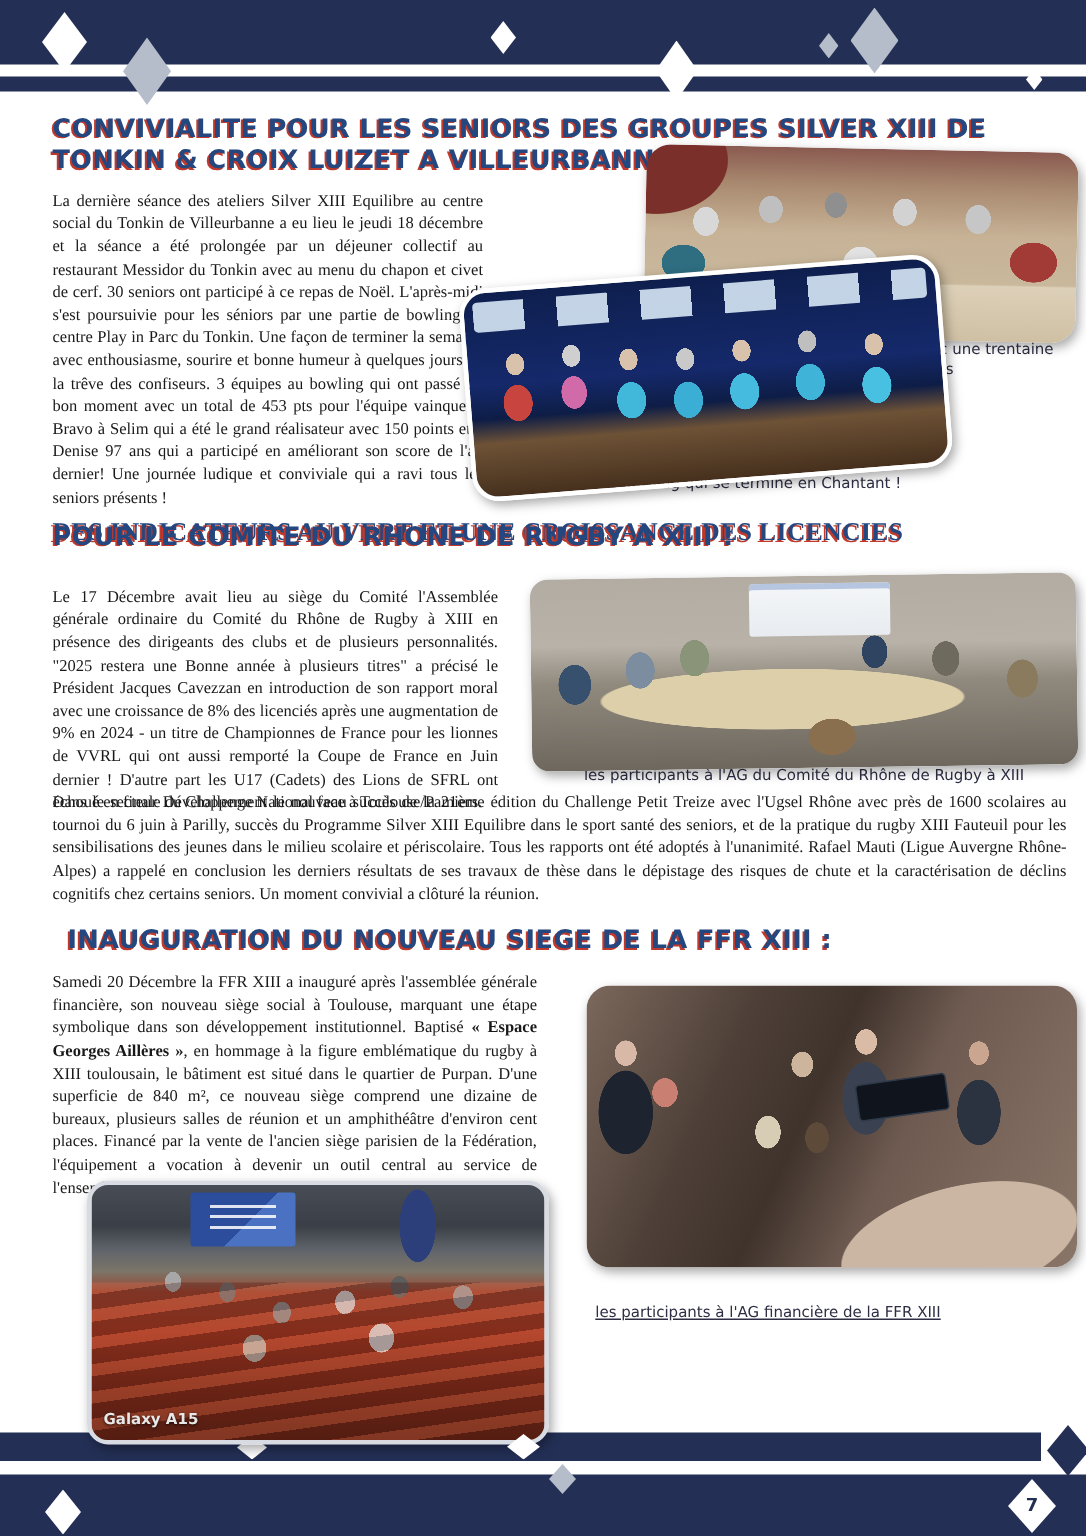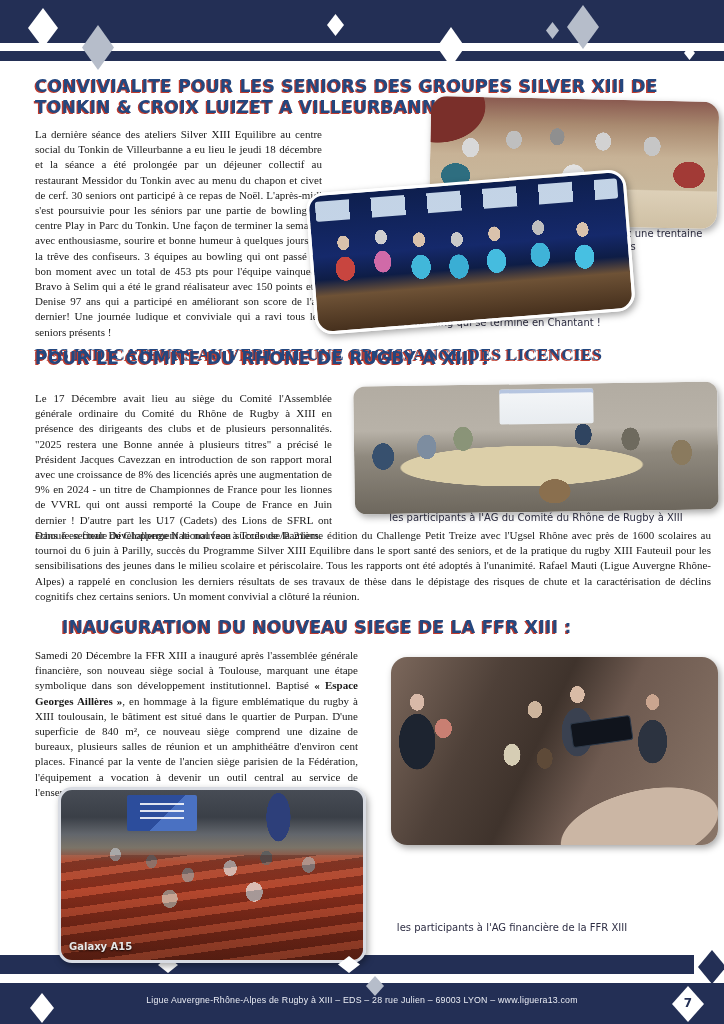--- a/index.html
+++ b/index.html
@@ -154,45 +154,44 @@
 
   <div class="bodytext" style="left:35px;top:391px;width:297px;">Le 17 Décembre avait lieu au siège du Comité l'Assemblée générale ordinaire du Comité du Rhône de Rugby à XIII en présence des dirigeants des clubs et de plusieurs personnalités. "2025 restera une Bonne année à plusieurs titres" a précisé le Président Jacques Cavezzan en introduction de son rapport moral avec une croissance de 8% des licenciés après une augmentation de 9% en 2024 - un titre de Championnes de France pour les lionnes de VVRL qui ont aussi remporté la Coupe de France en Juin dernier ! D'autre part les U17 (Cadets) des Lions de SFRL ont échoué en finale du Challenge National face à Toulouse/Pamiers.</div>
 
   <div class="photo" id="photo-meeting" style="left:354px;top:384px;width:364px;height:128px;z-index:2;">
     <div class="screen"></div>
   </div>
   <div class="caption" style="left:356px;top:512px;width:360px;">les participants à l'AG du Comité du Rhône de Rugby à XIII</div>
 
   <div class="bodytext" style="left:35px;top:528px;width:676px;">Dans le secteur Développement le nouveau succès de la 21ème édition du Challenge Petit Treize avec l'Ugsel Rhône avec près de 1600 scolaires au tournoi du 6 juin à Parilly, succès du Programme Silver XIII Equilibre dans le sport santé des seniors, et de la pratique du rugby XIII Fauteuil pour les sensibilisations des jeunes dans le milieu scolaire et périscolaire. Tous les rapports ont été adoptés à l'unanimité. Rafael Mauti (Ligue Auvergne Rhône-Alpes) a rappelé en conclusion les derniers résultats de ses travaux de thèse dans le dépistage des risques de chute et la caractérisation de déclins cognitifs chez certains seniors. Un moment convivial a clôturé la réunion.</div>
 
-  <div class="heading" style="left:39px;top:617px;padding-left:23px;">INAUGURATION DU NOUVEAU SIEGE DE LA FFR XIII :</div>
+  <div class="heading" style="left:22px;top:617px;padding-left:23px;">INAUGURATION DU NOUVEAU SIEGE DE LA FFR XIII :</div>
 
   <div class="bodytext" style="left:35px;top:648px;width:323px;">
     <span>Samedi 20 Décembre la FFR XIII a inauguré après l'assemblée générale financière, son nouveau siège social à Toulouse, marquant une étape symbolique dans son développement institutionnel. Baptisé </span><span style="font-weight:bold;">« Espace Georges Aillères »</span><span>, en hommage à la figure emblématique du rugby à XIII toulousain, le bâtiment est situé dans le quartier de Purpan. D'une superficie de 840 m², ce nouveau siège comprend une dizaine de bureaux, plusieurs salles de réunion et un amphithéâtre d'environ cent places. Financé par la vente de l'ancien siège parisien de la Fédération, l'équipement a vocation à devenir un outil central au service de l'ensemble de la communauté treiziste française.</span>
   </div>
 
   <div class="photo" id="photo-inauguration" style="left:391px;top:657px;width:327px;height:188px;z-index:2;">
     <div class="phone"></div>
     <div class="arm"></div>
   </div>
 
   <div class="photo" id="photo-amphi" style="left:58px;top:787px;width:302px;height:170px;z-index:2;">
     <div class="seat-rows"></div>
     <div class="screen5">
       <div class="screen5-lines"></div>
     </div>
     <div class="watermark">Galaxy A15</div>
   </div>
-  <div class="caption" style="left:388px;top:922px;width:248px;">les participants à l'AG financière de la FFR XIII</div>
+  <div class="caption" style="left:388px;top:870px;width:248px;text-decoration:underline;">les participants à l'AG financière de la FFR XIII</div>
 
   <div class="band" style="top:955px;height:19px;width:694px;z-index:1;"></div>
   <div class="diamond d-white" style="left:158px;top:957px;width:20px;height:16px;z-index:1;"></div>
   <div class="diamond d-white" style="left:338px;top:956px;width:22px;height:17px;z-index:3;"></div>
   <div class="diamond d-navy" style="left:698px;top:950px;width:28px;height:34px;"></div>
 
   <div class="band" id="footer-band"></div>
   <div class="diamond d-gray" style="left:366px;top:976px;width:18px;height:20px;z-index:2;"></div>
   <div class="diamond d-white" style="left:30px;top:993px;width:24px;height:30px;z-index:2;"></div>
-  <div id="footer-text" style="z-index:2;">Ligue Auvergne-Rhône-Alpes de Rugby à XIII – EDS – 28 rue Julien – 69003  LYON  – www.liguera13.com</div>
   <div class="diamond d-white" id="page-num-diamond" style="z-index:2;"></div>
   <div id="page-num" style="z-index:3;">7</div>
 
 </div>
 
 </body></html>

